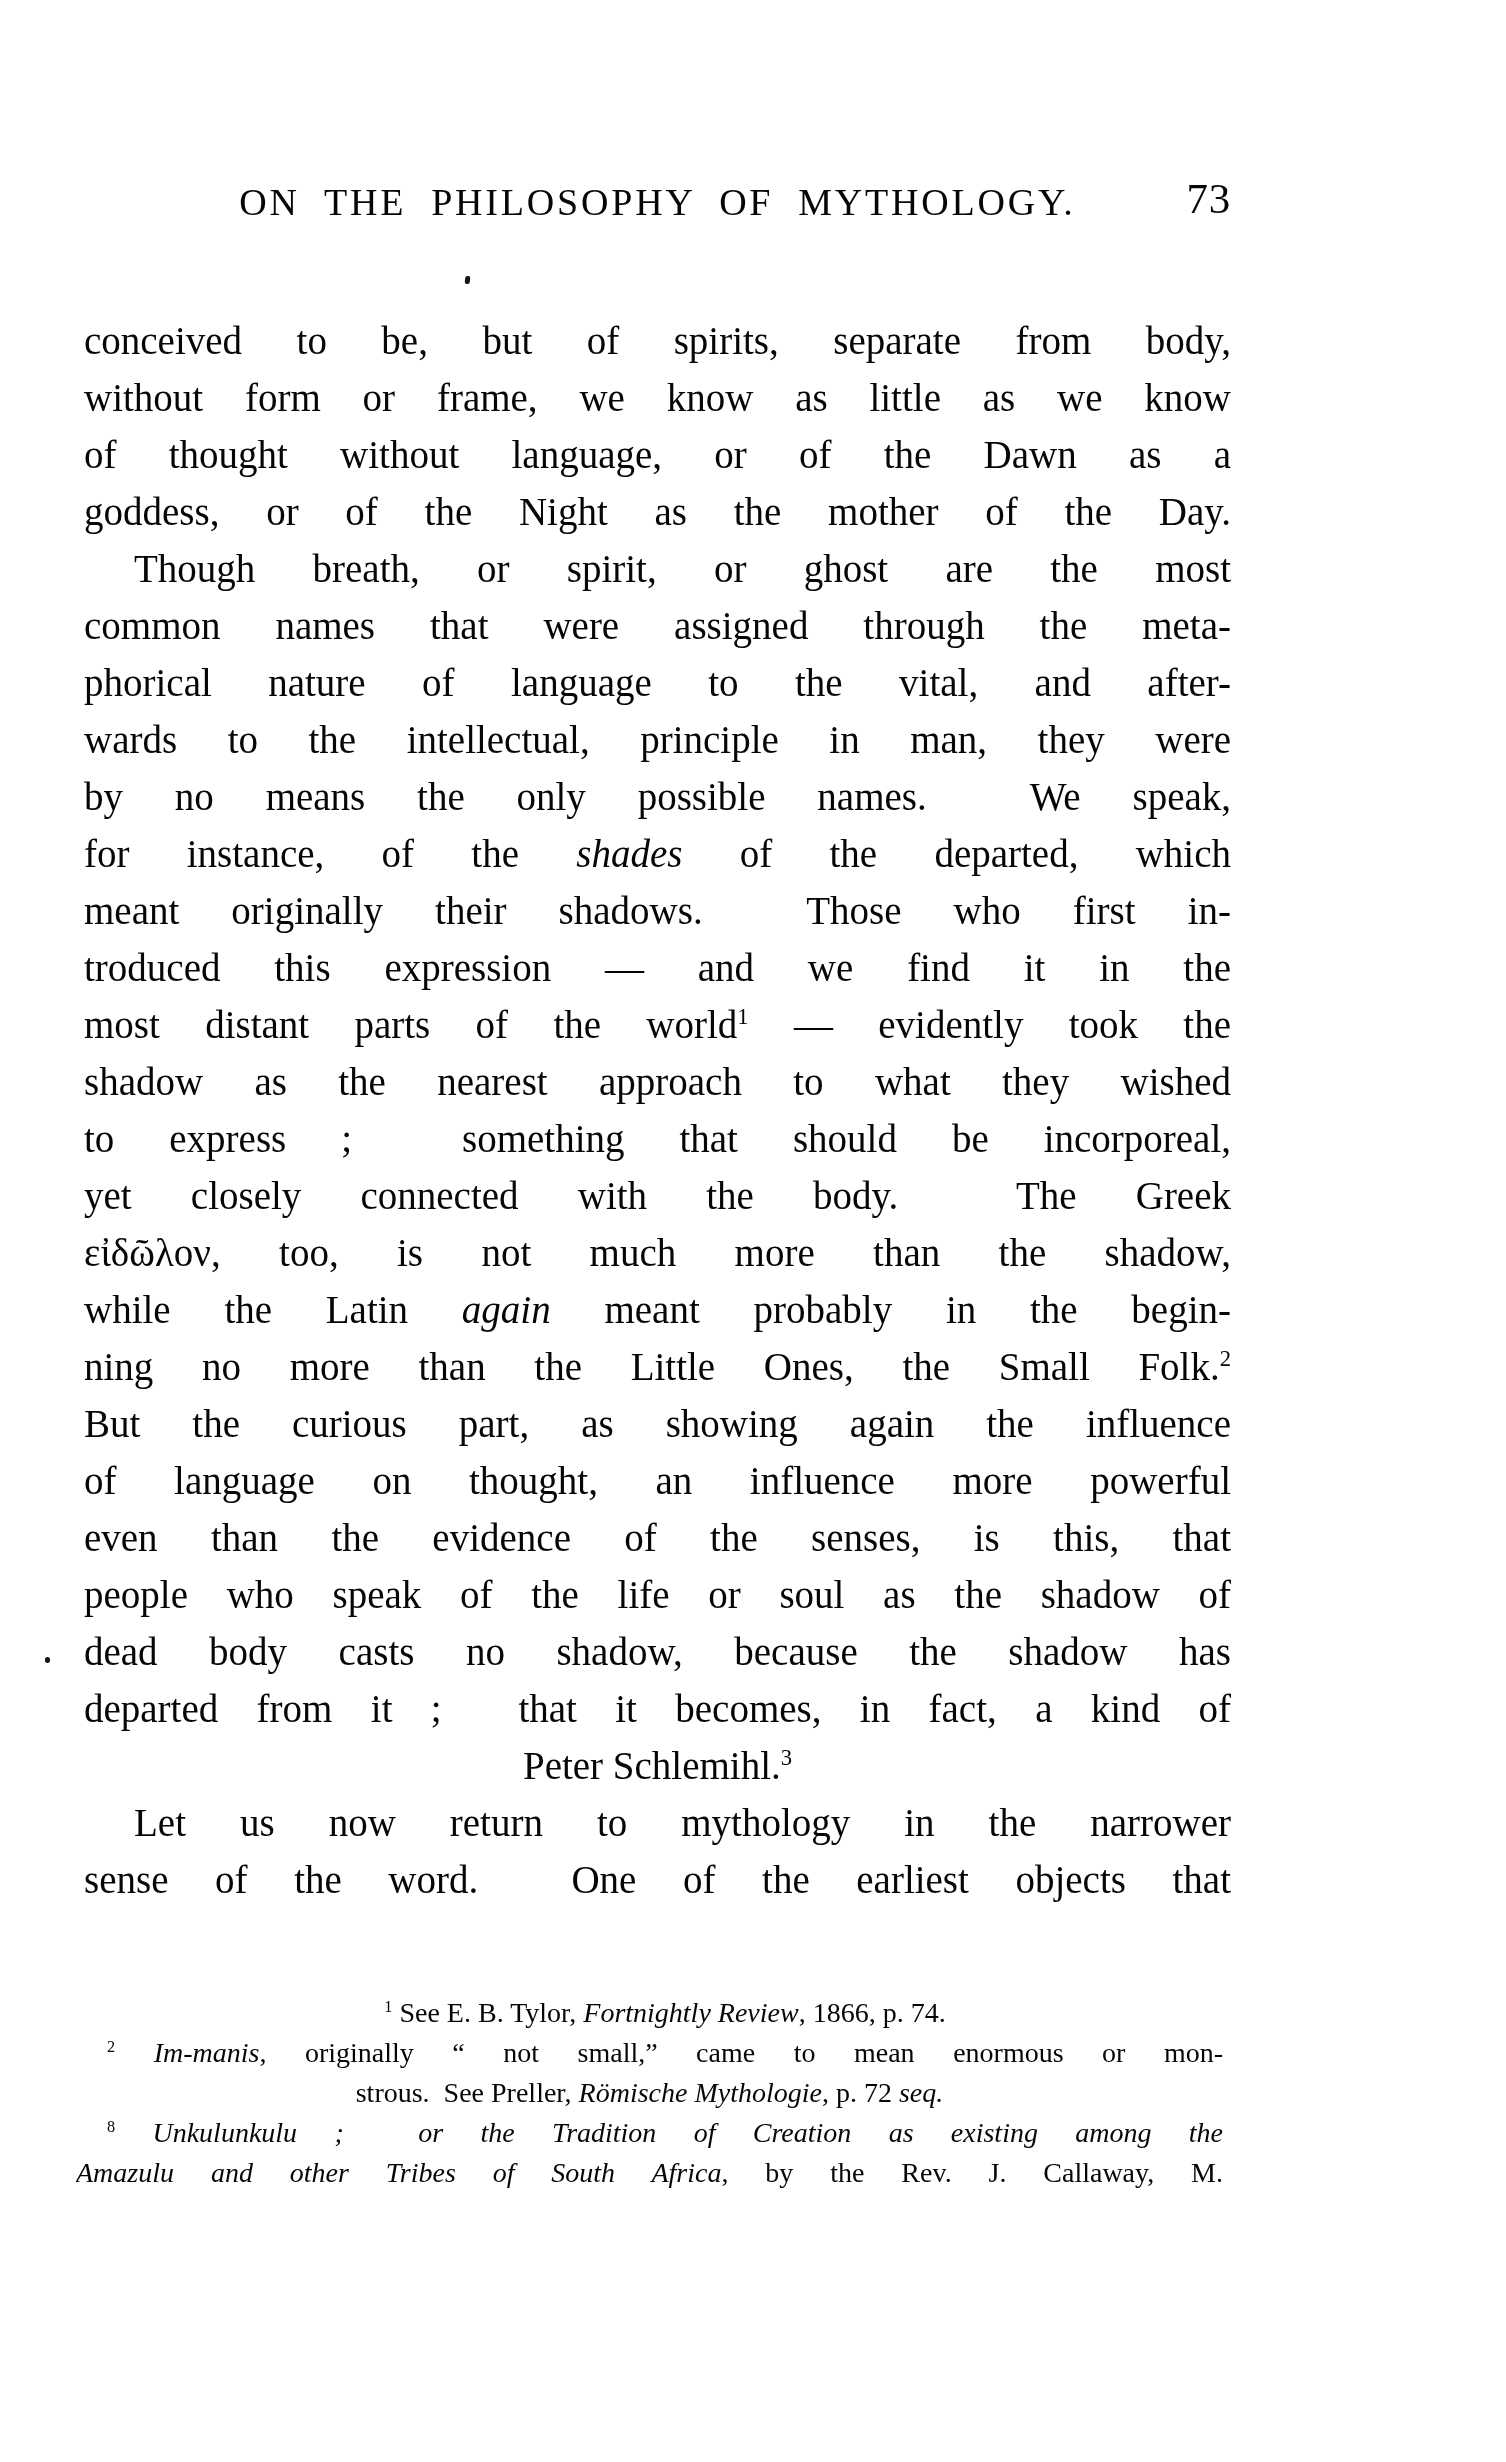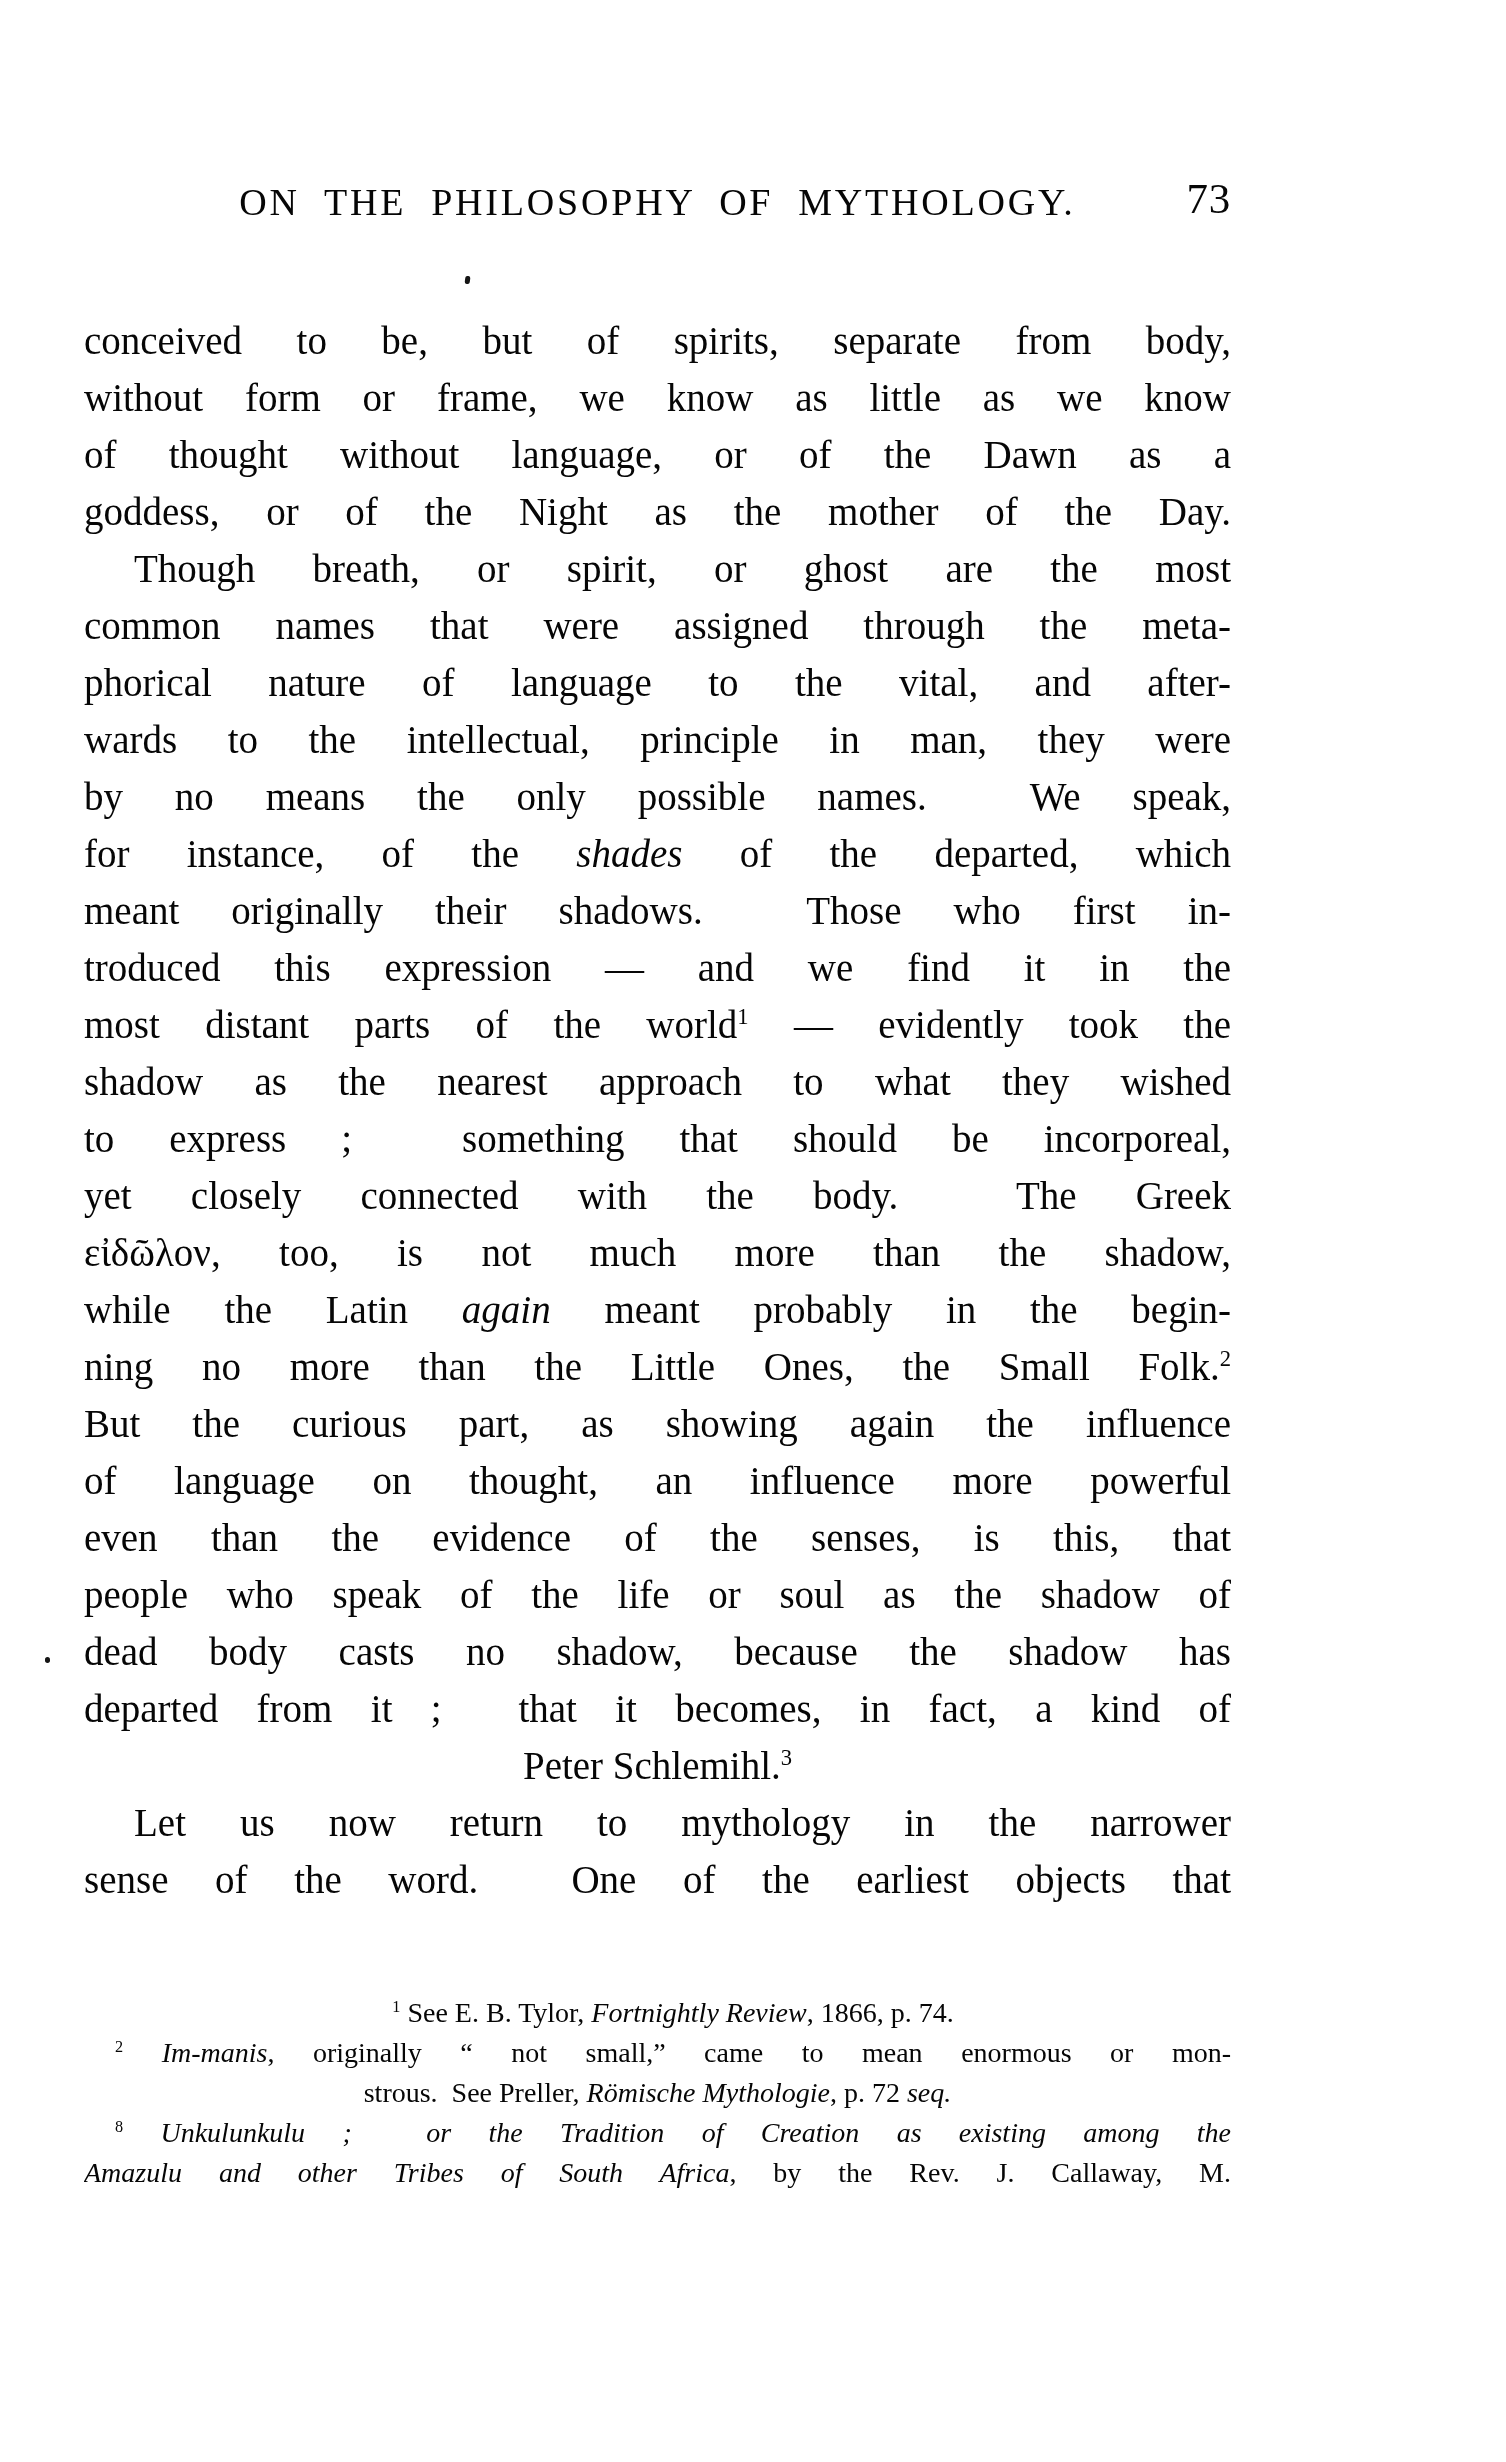--- a/index.html
+++ b/index.html
@@ -44,21 +44,21 @@
     font-size: 39px;
     margin-top: 24px;
   }
   .bodytext .line {
     height: 57px;
     line-height: 57px;
   }
   
   .footnotes {
     position: absolute;
-    left: 84px;
+    left: 76px;
     top: 1993px;
     width: 1147px;
     font-size: 28px;
   }
   .footnotes .line {
     height: 40px;
     line-height: 40px;
   }
   
   .line {

